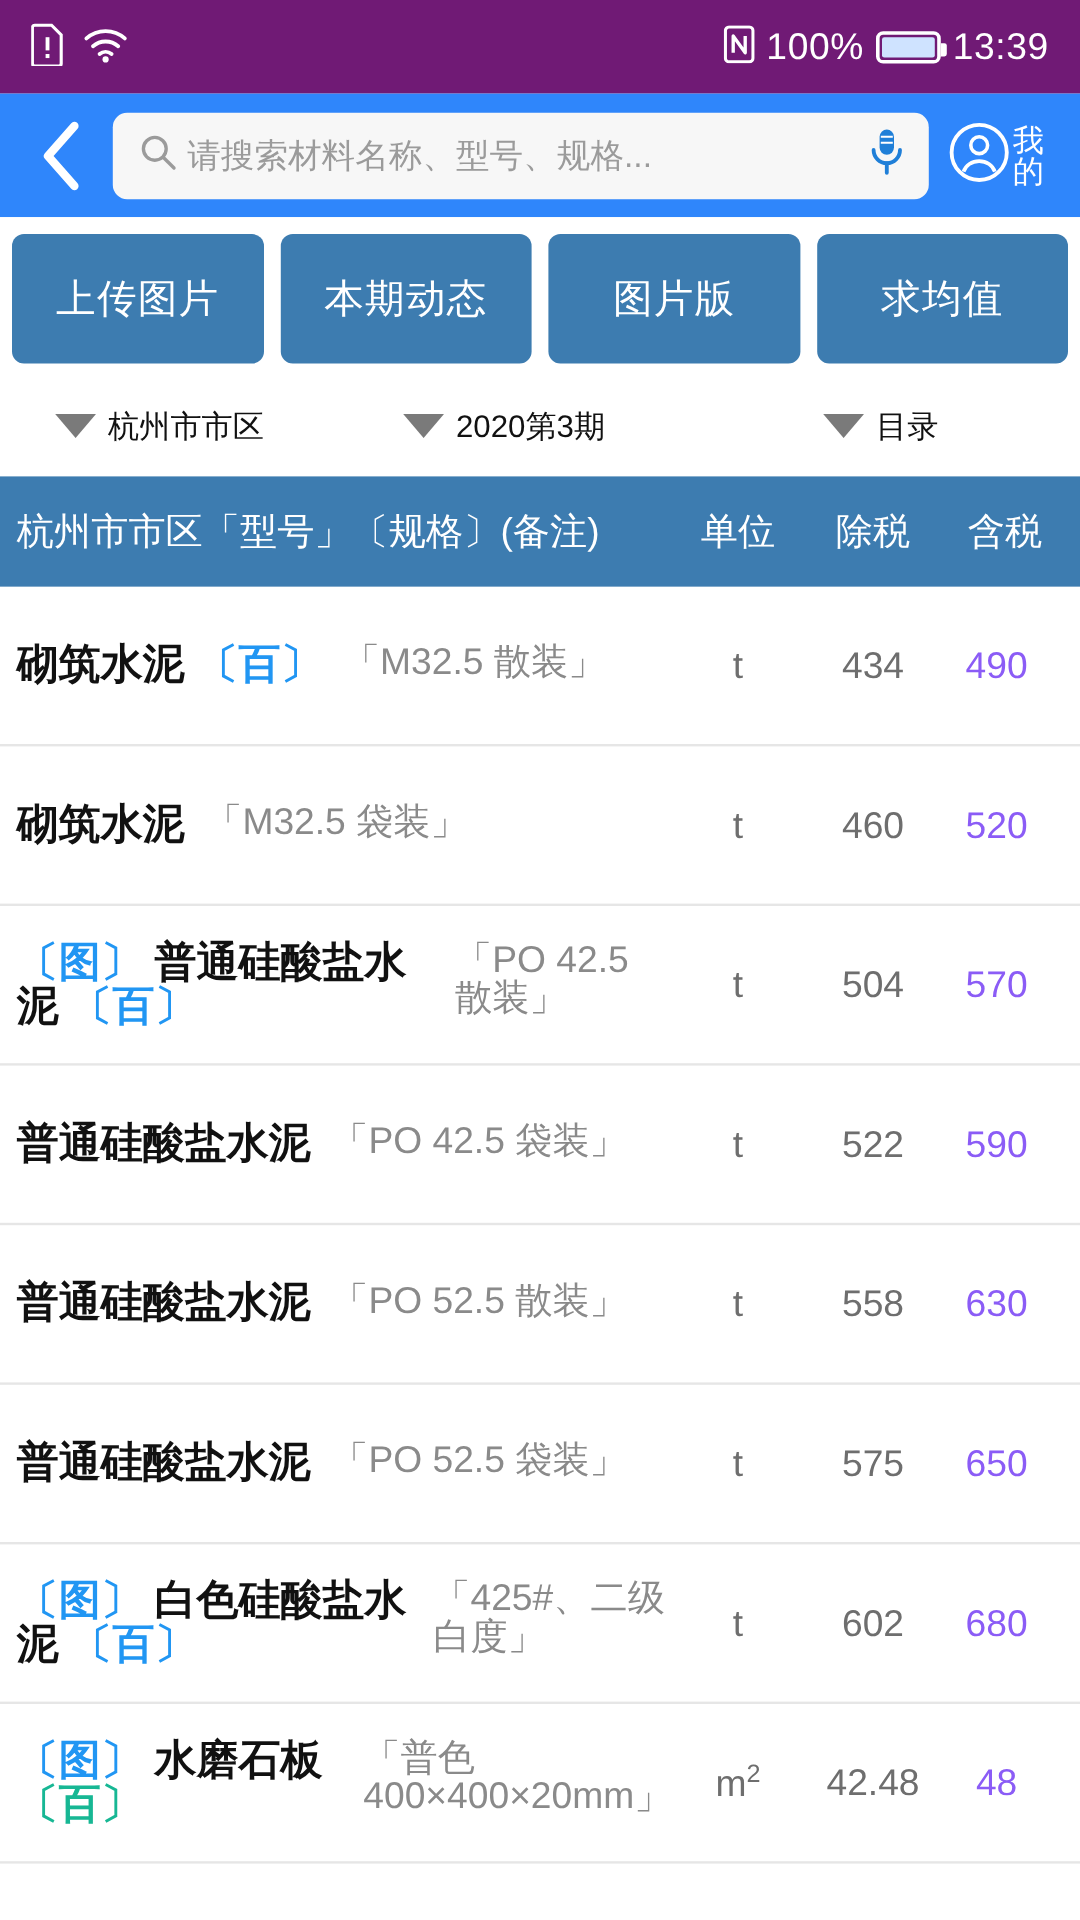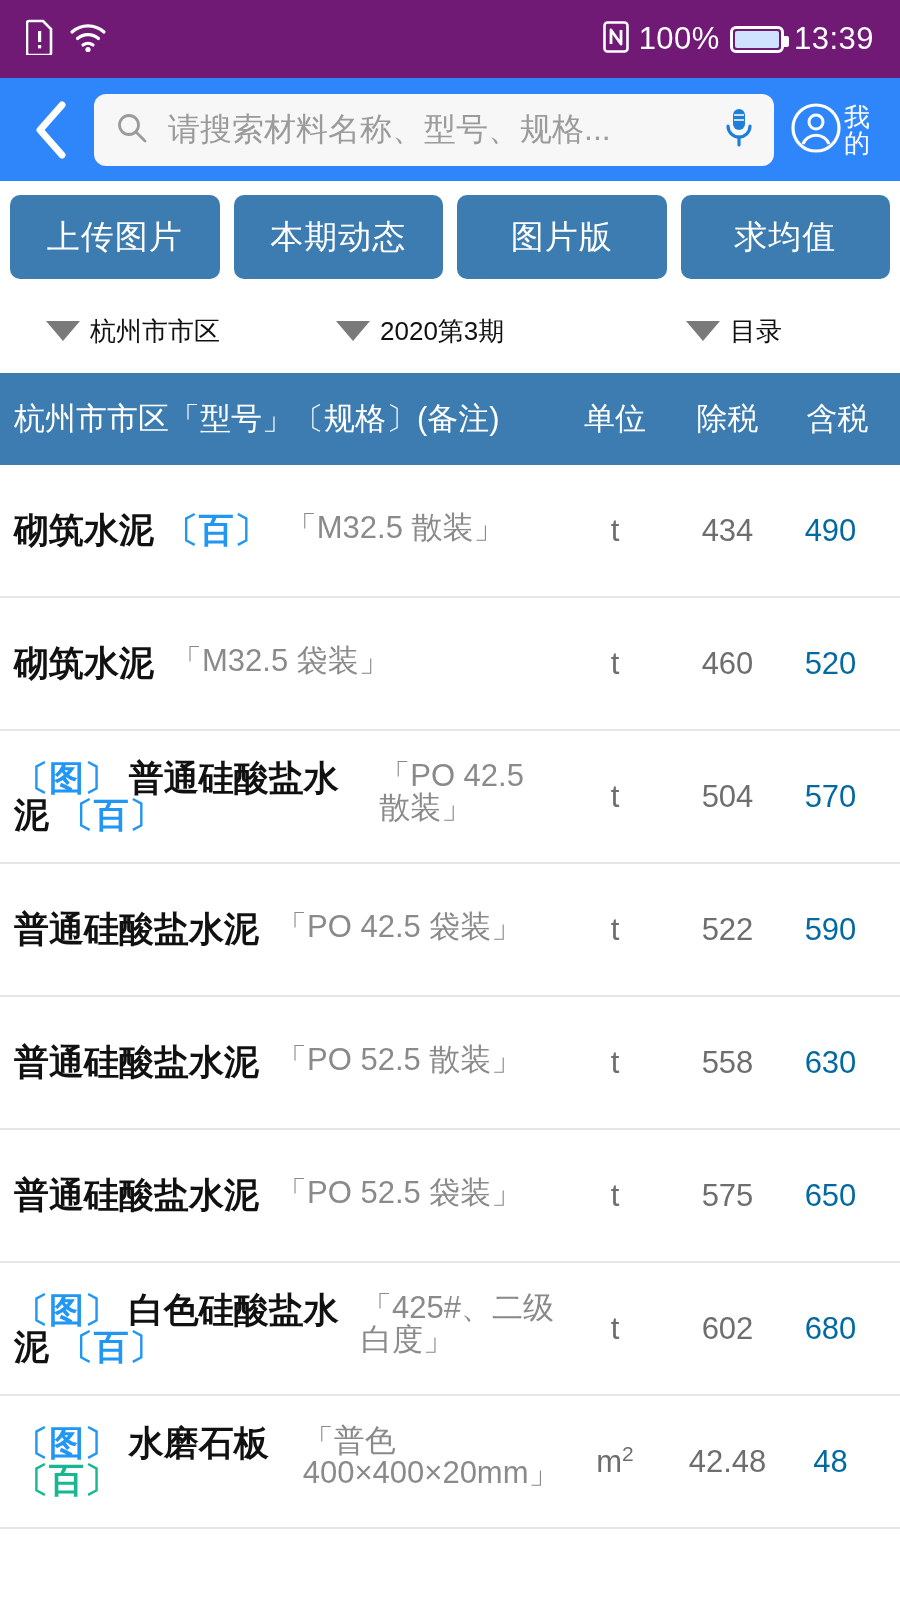--- a/index.html
+++ b/index.html
@@ -35,35 +35,35 @@
   }
   .back-icon{ width:54px; flex:0 0 54px; display:flex; align-items:center; justify-content:center; cursor:pointer; }
   .searchbox{
     flex:1; height:72px; margin:0 16px 0 14px;
     background:#f7f7f7; border-radius:12px;
     display:flex; align-items:center; padding:0 18px 0 22px;
   }
   .search-input{
     flex:1; border:none; outline:none; background:transparent;
     font-family:"Liberation Sans","DejaVu Sans",sans-serif;
-    font-size:32px; color:#3a3a3a; margin-left:20px;
+    font-size:28px; color:#3a3a3a; margin-left:8px;
   }
   .search-input::placeholder{ color:#9b9b9b; }
   .profile{
     width:92px; flex:0 0 92px; display:flex; flex-direction:row;
     align-items:center; justify-content:center; gap:2px; cursor:pointer;
   }
   .profile-label{ font-size:26px; color:#fff; line-height:1; }
 
   
   .actionbar{
     display:flex; gap:14px; padding:14px 10px 10px 10px; background:#fff;
   }
   .action-btn{
-    flex:1; height:84px; background:#3d7cb0; color:#fff;
+    flex:1; height:108px; background:#3d7cb0; color:#fff;
     border:none; border-radius:10px; cursor:pointer;
     font-family:"Liberation Sans","DejaVu Sans",sans-serif;
     font-size:33px; letter-spacing:1px;
     display:flex; align-items:center; justify-content:center;
   }
 
   
   .filterbar{ display:flex; align-items:center; height:84px; padding:0 6px; background:#fff; }
   .filter-item{
     display:flex; align-items:center; gap:10px; cursor:pointer;
@@ -92,21 +92,21 @@
     display:flex; align-items:center; min-height:133px;
     border-bottom:2px solid #e6e6e6; padding:10px 0;
   }
   .cell-name{ flex:1; padding-left:14px; display:flex; flex-direction:row; gap:17px; }
   .name-line{ font-size:35px; color:#111; line-height:1.05; font-weight:600; }
   .spec-line{ font-size:31px; color:#8a8a8a; line-height:1.05; }
   .tag-img{ color:#2196F3; font-weight:600; }
   .tag-bai{ font-weight:600; }
   .cell-unit{ flex:0 0 110px; text-align:center; font-size:31px; color:#6e6e6e; }
   .cell-ex{ flex:0 0 115px; text-align:center; font-size:31px; color:#6e6e6e; }
-  .cell-in{ flex:0 0 115px; text-align:center; font-size:31px; color:#0369a1; padding-right:24px; }
+  .cell-in{ flex:0 0 115px; text-align:center; font-size:31px; color:#8b5cf6; padding-right:24px; }
   .sup{ font-size:21px; vertical-align:super; }
 </style>
 </head>
 <body>
 
 <div class="statusbar">
   <div class="sb-left">
     <span>
       <svg width="28" height="36" viewBox="0 0 28 36">
         <path d="M3 2 h14 l8 8 v24 a2 2 0 0 1 -2 2 H3 a2 2 0 0 1 -2 -2 V4 a2 2 0 0 1 2 -2 z" fill="none" stroke="#fff" stroke-width="2.6"></path>

